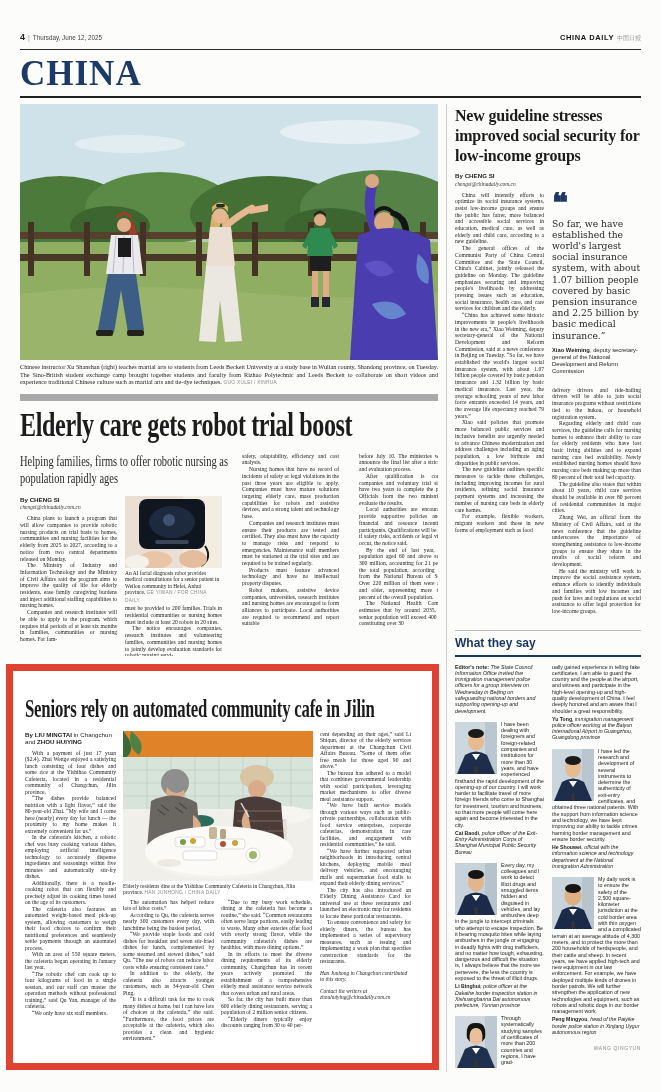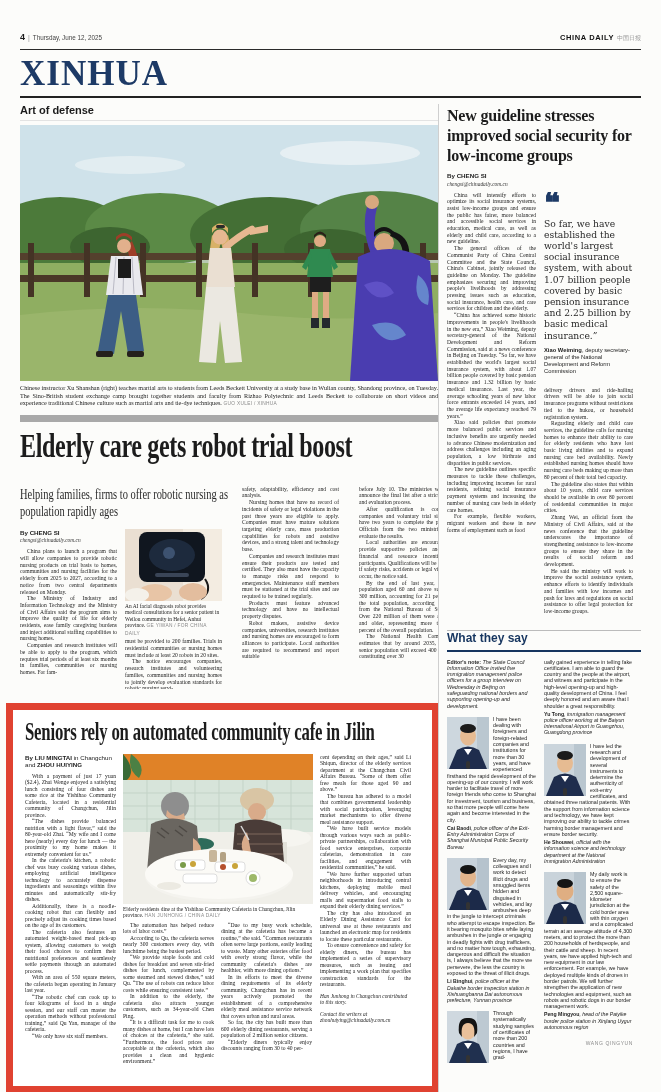--- a/index.html
+++ b/index.html
@@ -15,34 +15,34 @@
   .pg-date{font-size:6.3px;color:#444;}
   .pg-brand{font-weight:bold;font-size:7.5px;letter-spacing:.6px;color:#111;}
   .pg-brand-cn{font-size:6px;color:#999;font-weight:normal;margin-left:3px;}
 
   
   .section-title{font-size:35px;font-weight:bold;color:#1d3a66;letter-spacing:1px;margin-top:6px;line-height:36px;}
   .section-rule{height:2px;background:#222;margin-top:4px;}
 
   .main{display:flex;margin-top:6px;}
   .left-region{width:418px;flex:none;}
-  .right-region{flex:1;min-width:0;border-left:1px solid #cfcfcf;margin-left:0;padding-left:8px;}
+  .right-region{flex:1;min-width:0;border-left:1px solid #cfcfcf;margin-left:8px;padding-left:8px;}
 
   .kicker{font-family:"Liberation Sans",sans-serif;font-weight:bold;font-size:11px;
           padding-bottom:4px;border-bottom:1px solid #e3e3e3;margin-bottom:4px;}
 
   .feature-photo{width:418px;height:256px;overflow:hidden;background:#cfe2ea;}
   .caption{font-size:6.2px;line-height:7.6px;color:#222;margin:3px 0 0;text-align:justify;}
   .credit{font-family:"Liberation Sans",sans-serif;font-size:4.8px;color:#8a8a8a;letter-spacing:.3px;}
   .gray-bar{height:7px;background:#a9a9a9;margin:7px 0 6px;}
 
   
   .squeeze{display:inline-block;transform-origin:0 50%;white-space:nowrap;}
 
-  .robot-headline{font-size:33px;font-weight:bold;line-height:36px;margin:2px 0 18px;overflow:hidden;height:40px;}
+  .robot-headline{font-size:33px;font-weight:bold;line-height:36px;margin:2px 0 6px;overflow:hidden;height:40px;}
   .robot-headline .squeeze{transform:scaleX(.73);letter-spacing:-.5px;}
 
   .deck{font-weight:normal;color:#2a2a2a;font-size:14.5px;line-height:17px;margin:0 0 7px;
         width:290px;transform:scaleX(.72);transform-origin:0 0;height:36px;}
 
   .robot-cols{display:flex;gap:20px;height:204px;overflow:hidden;}
   .half-left{width:202px;flex:none;}
   .half-left .two-col{display:flex;gap:8px;height:160px;overflow:hidden;}
   .ncol{width:97px;flex:none;overflow:hidden;}
   .col3,.col4{height:204px;}
@@ -51,22 +51,22 @@
   .byline .light{font-weight:normal;}
   .email{font-style:italic;font-size:5.4px;color:#333;margin:1px 0 5px;}
 
   .bp{font-size:5.6px;line-height:6.7px;text-align:justify;margin:0;text-indent:7px;}
   .bp.cont{text-indent:0;}
 
   .mini-photo{width:97px;height:72px;background:#eadfd2;}
   .mini-caption{font-size:5.4px;line-height:6.5px;margin:2px 0 1px;text-align:left;}
 
   
-  .cafe-box{margin-left:-14px;margin-top:13px;width:395px;border:7px solid #e04231;background:#fff;
-            padding:8px 12px 10px;}
+  .cafe-box{margin-left:-14px;margin-top:7px;width:395px;border:7px solid #e04231;background:#fff;
+            padding:24px 12px 10px;}
   .cafe-headline{font-size:25px;font-weight:bold;line-height:27px;margin:0 0 7px;height:29px;overflow:hidden;}
   .cafe-headline .squeeze{transform:scaleX(.67);letter-spacing:-.3px;}
   .cafe-cols{display:flex;gap:7px;height:322px;overflow:hidden;}
   .ccol{width:91px;flex:none;overflow:hidden;}
   .cafe-mid{width:190px;flex:none;}
   .cafe-photo{width:190px;height:150px;background:#d7e4da;}
   .cafe-mid .two-col{display:flex;gap:7px;height:146px;overflow:hidden;margin-top:2px;}
   .cafe-mid .ncol{width:91px;}
   .contrib{font-style:italic;font-size:5.4px;line-height:6.4px;margin:5px 0 0;}
   .cafe-cols .bp{line-height:6.5px;}
@@ -75,21 +75,21 @@
   .guide-headline{font-size:16px;font-weight:bold;line-height:20px;letter-spacing:-.2px;margin:2px 0 6px;}
   .guide-cols{display:flex;gap:8px;height:430px;overflow:hidden;margin-top:4px;}
   .gcol{width:89px;flex:none;overflow:hidden;}
   .qmarks{font-size:30px;line-height:22px;font-weight:bold;font-family:"DejaVu Serif",serif;height:24px;}
   .qm-d{color:#1d3a66;}
   .pullquote{font-size:9.2px;line-height:11.2px;color:#2a2a2a;margin:2px 0 6px;font-family:"DejaVu Serif",serif;}
   .q-attr{font-family:"Liberation Sans",sans-serif;font-size:5.8px;line-height:7px;margin:0 0 12px;}
   .q-attr b{font-weight:bold;}
 
   
-  .wts{margin-top:8px;border-top:1px solid #bbb;}
+  .wts{margin-top:8px;border-top:1px solid #bbb;padding-top:5px;}
   .wts-head{font-family:"Liberation Sans",sans-serif;font-weight:bold;font-size:12px;color:#16355f;
             padding-bottom:5px;border-bottom:2px solid #16355f;margin-bottom:7px;}
   .wts-cols{display:flex;gap:8px;height:408px;overflow:hidden;font-family:"Liberation Sans",sans-serif;}
   .wcol{width:89px;flex:none;overflow:hidden;}
   .ed-note{font-size:5.3px;line-height:6.3px;margin:0 0 7px;}
   .ed-note b{font-style:normal;} .ed-note i{font-style:italic;}
   .wts-quote{font-size:5.3px;line-height:6.3px;margin-bottom:7px;}
   .portrait{float:left;width:42px;height:52px;margin:1px 4px 2px 0;}
   .wts-attr{font-size:5.2px;line-height:6.2px;margin:2px 0 0;}
   .wts-attr b{font-weight:bold;} .wts-attr i{font-style:italic;}
@@ -103,28 +103,27 @@
 
     <div class="pg-head">
       <div>
         <span class="pg-num">4</span><span class="pg-sep">|</span><span class="pg-date">Thursday, June 12, 2025</span>
       </div>
       <div>
         <span class="pg-brand">CHINA DAILY</span><span class="pg-brand-cn">中国日报</span>
       </div>
     </div>
 
-    <div class="section-title">XINHUA</div>
+    <div class="section-title">CHINA</div>
     <div class="section-rule"></div>
 
     <div class="main">
 
       <div class="left-region">
 
-        <div class="kicker">Art of defense</div>
 
         <div class="feature-photo">
           <svg width="418" height="256" viewBox="0 0 418 256">
             <rect width="418" height="256" fill="#cfe2ea"></rect>
             <ellipse cx="330" cy="28" rx="70" ry="12" fill="#e6eff3"></ellipse>
             <ellipse cx="110" cy="40" rx="55" ry="9" fill="#e2edf1"></ellipse>
             <path d="M0,96 Q60,72 130,92 Q200,76 270,90 Q340,70 418,88 L418,140 L0,140 Z" fill="#b7c8b1"></path>
             <ellipse cx="40" cy="110" rx="70" ry="38" fill="#4c7a3a"></ellipse>
             <ellipse cx="140" cy="104" rx="75" ry="36" fill="#5b8a46"></ellipse>
             <ellipse cx="250" cy="110" rx="80" ry="38" fill="#446f35"></ellipse>

